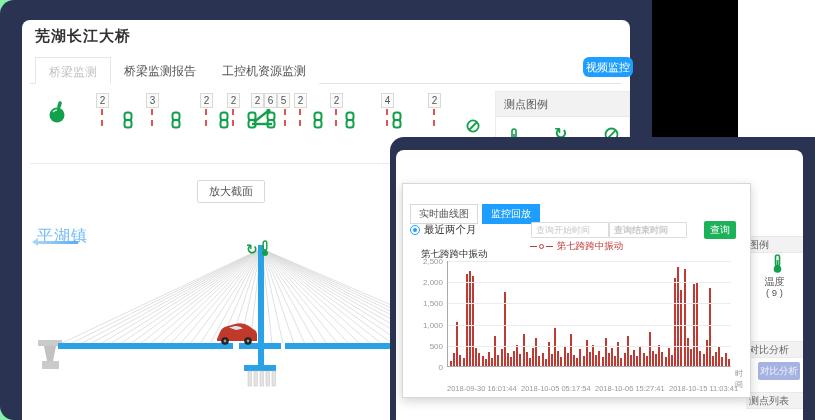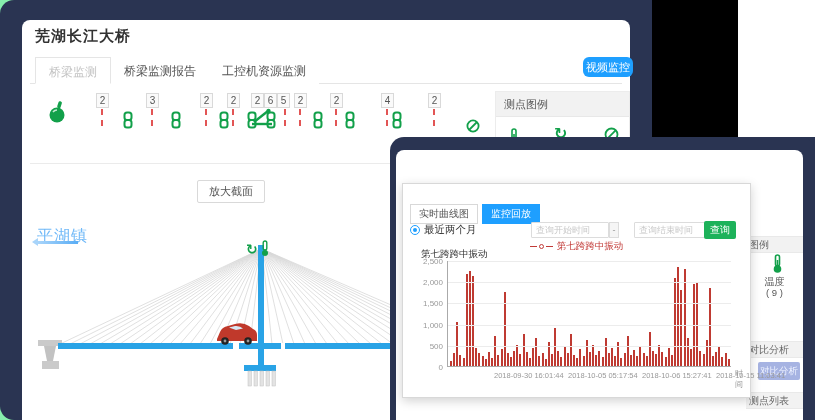--- a/index.html
+++ b/index.html
@@ -60,34 +60,34 @@
   #modal-tabs{position:absolute;left:7px;top:20px;display:flex;gap:4px;}
   .mdtab{font-size:10px;padding:2px 8px;border:1px solid #d8d8d8;color:#555;background:#fff;cursor:pointer;}
   .mdtab.active{background:#1e9fff;border-color:#1e9fff;color:#fff;}
   #radio-row{position:absolute;left:7px;top:39px;display:flex;align-items:center;gap:4px;}
   #radio-dot{width:10px;height:10px;border:1px solid #1e9fff;border-radius:50%;display:inline-flex;align-items:center;justify-content:center;}
   #radio-dot i{width:4px;height:4px;background:#1e9fff;border-radius:50%;}
   #radio-row .rlbl{font-size:10.5px;color:#333;}
   .tm-input{position:absolute;top:38px;width:78px;height:16px;border:1px solid #dcdcdc;border-radius:1px;font-size:9px;padding:0 4px;color:#333;}
   .tm-input::placeholder{color:#c8c8c8;}
   #start-input{left:128px;}
-  #end-input{left:231px;}
+  #end-input{left:206px;font-weight:bold;}
   #sep-box{position:absolute;left:206px;top:38px;width:10px;height:16px;background:#f5f5f5;border:1px solid #dcdcdc;font-size:9px;color:#999;text-align:center;line-height:14px;}
   #query-btn{position:absolute;left:301px;top:37px;width:32px;height:18px;background:#1db25a;color:#fff;border:none;border-radius:2px;font-size:10px;cursor:pointer;padding:0;}
   #legend-row{position:absolute;left:0;top:56px;width:100%;display:flex;align-items:center;justify-content:center;gap:2px;}
   .lg-line{width:7px;height:1px;background:#c23b38;}
   .lg-circ{width:5px;height:5px;border:1px solid #c23b38;border-radius:50%;}
   #legend-text{font-size:9.5px;color:#c23b38;margin-left:2px;}
   #chart-title{position:absolute;left:18px;top:64px;font-size:9.5px;color:#333;}
   #plot{position:absolute;left:44px;top:77px;width:284px;height:106px;border-left:1px solid #aaa;border-bottom:1px solid #aaa;}
   .gline{position:absolute;left:0;width:100%;height:1px;background:#ececec;}
   #bars{position:absolute;left:1px;right:0;bottom:0;top:0;display:flex;align-items:flex-end;justify-content:space-between;padding:0 1px;}
   .bar{width:2px;background:#bf3a32;flex:none;}
   .ytick{position:absolute;left:2px;width:38px;text-align:right;font-size:8px;color:#999;}
-  .xtick{position:absolute;top:187px;font-size:7.5px;color:#999;white-space:nowrap;margin-left:47px;}
+  .xtick{position:absolute;top:200px;font-size:7.5px;color:#999;white-space:nowrap;}
   #xlabel{position:absolute;left:332px;top:184px;font-size:8px;color:#999;}
 </style>
 </head>
 <body>
 
 <div id="stage">
   <div id="navy-bg"></div>
   <div id="black-area"></div>
   <div id="white-area"></div>
 

